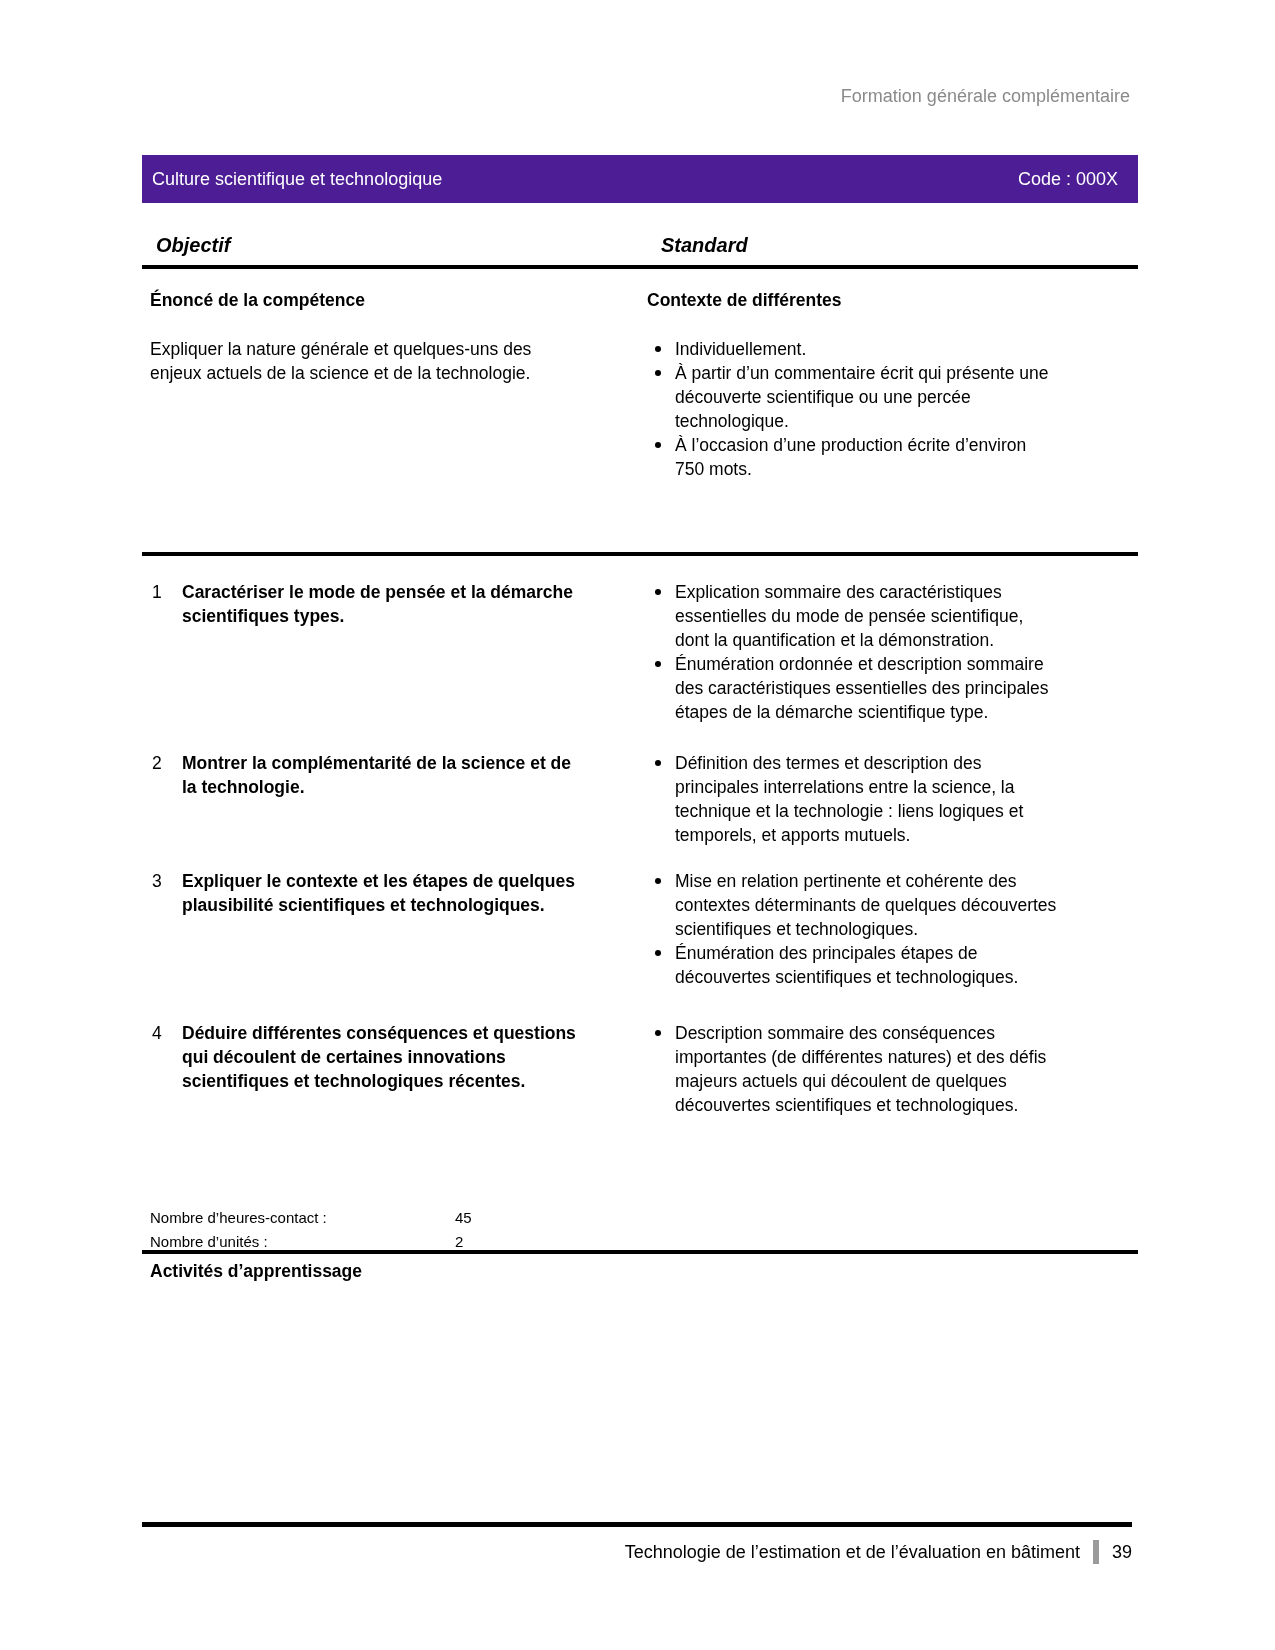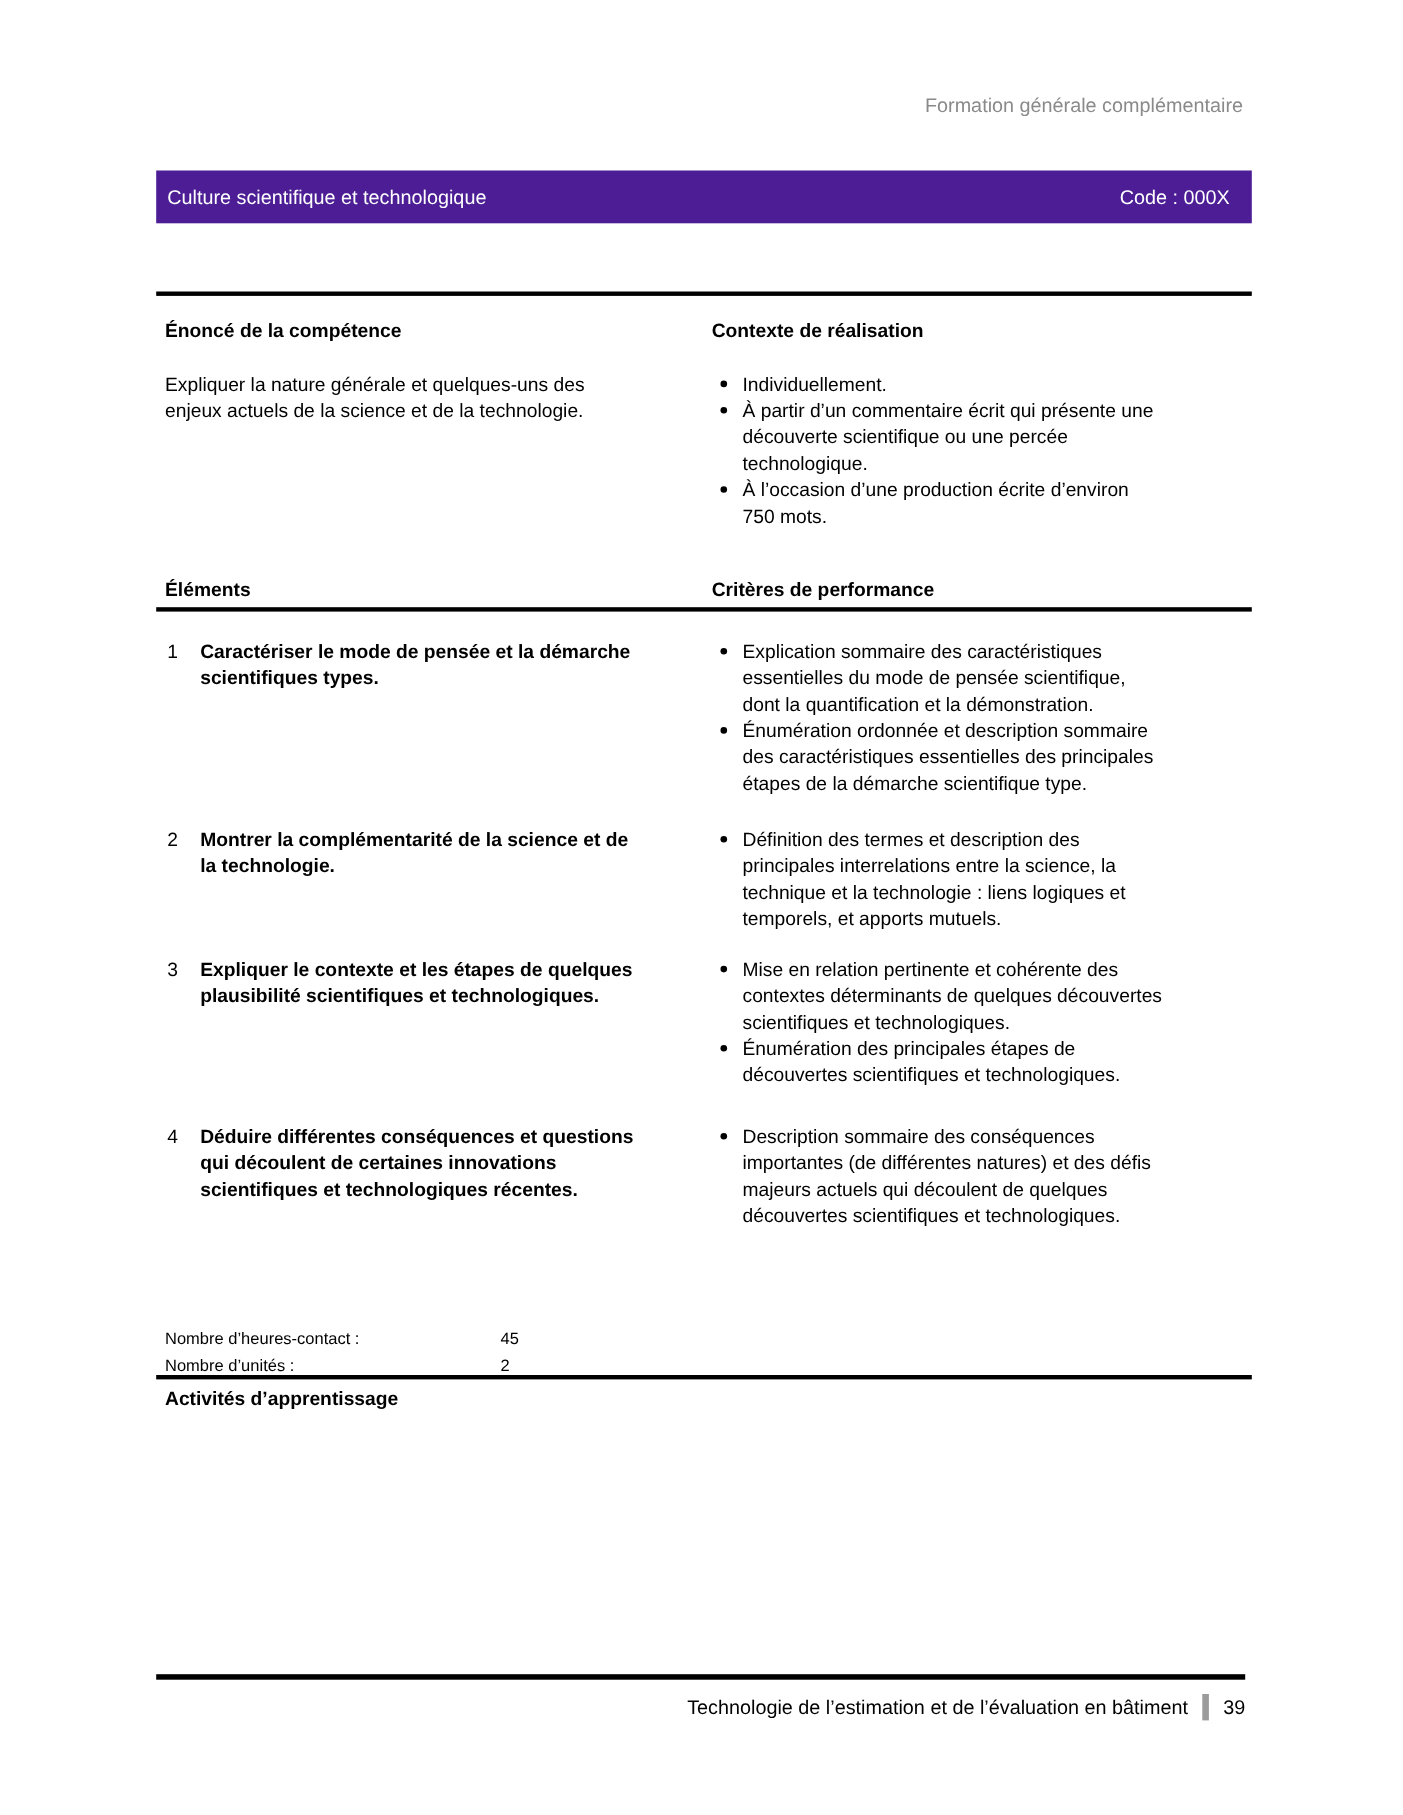--- a/index.html
+++ b/index.html
@@ -153,25 +153,29 @@
 
 <div class="page">
 
   <div class="header-note">Formation générale complémentaire</div>
 
   <div class="title-bar">
     <span>Culture scientifique et technologique</span>
     <span>Code : 000X</span>
   </div>
 
+  <div class="col-heads">
+    <span class="objectif">Objectif</span>
+    <span class="standard">Standard</span>
+  </div>
   <div class="rule rule-objectif"></div>
 
   <div class="row row-competency-head">
     <div class="cell-head">Énoncé de la compétence</div>
-    <div class="cell-head">Contexte de réalisation</div>
+    <div class="cell-head">Contexte de différentes</div>
   </div>
 
   <div class="row row-competency-body">
     <div class="statement pre">Expliquer la nature générale et quelques-uns des
 enjeux actuels de la science et de la technologie.</div>
     <div>
       <div class="bullet">
         <span class="dot"></span>
         <span class="pre">Individuellement.</span>
       </div>
@@ -182,24 +186,20 @@
 technologique.</span>
       </div>
       <div class="bullet">
         <span class="dot"></span>
         <span class="pre">À l’occasion d’une production écrite d’environ
 750 mots.</span>
       </div>
     </div>
   </div>
 
-  <div class="row row-elements-head">
-    <div class="cell-head">Éléments</div>
-    <div class="cell-head">Critères de performance</div>
-  </div>
   <div class="rule rule-elements"></div>
 
   <div class="row row-item-1">
     <div class="numbered">
       <span class="num">1</span>
       <span class="ntext pre">Caractériser le mode de pensée et la démarche
 scientifiques types.</span>
     </div>
     <div>
       <div class="bullet">

